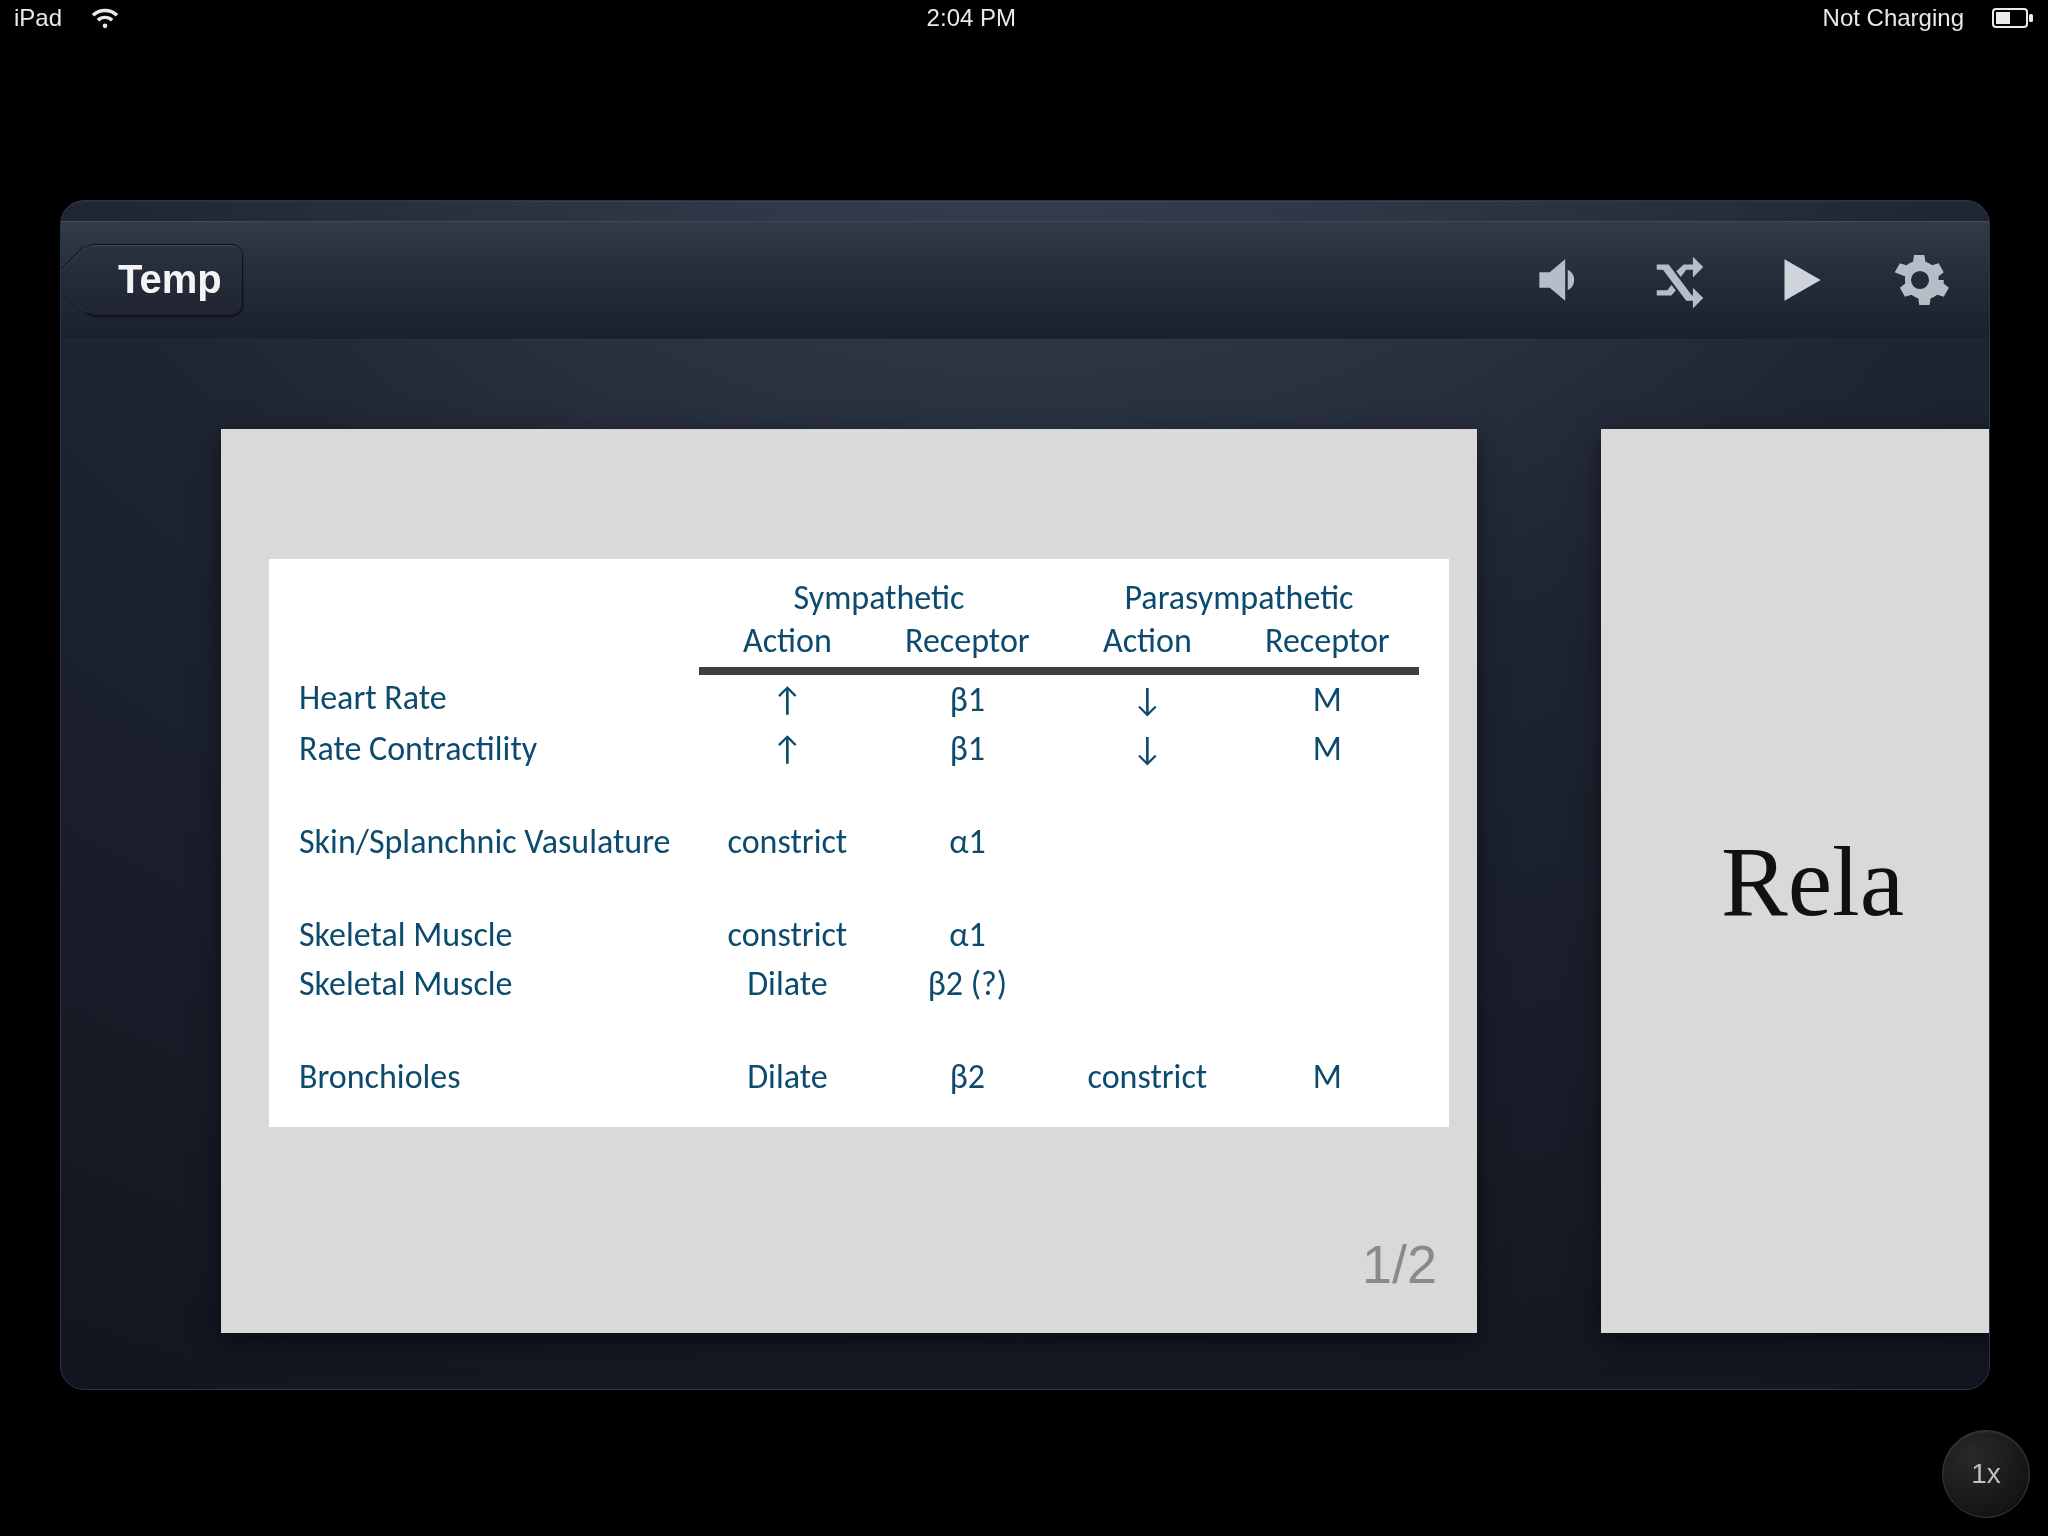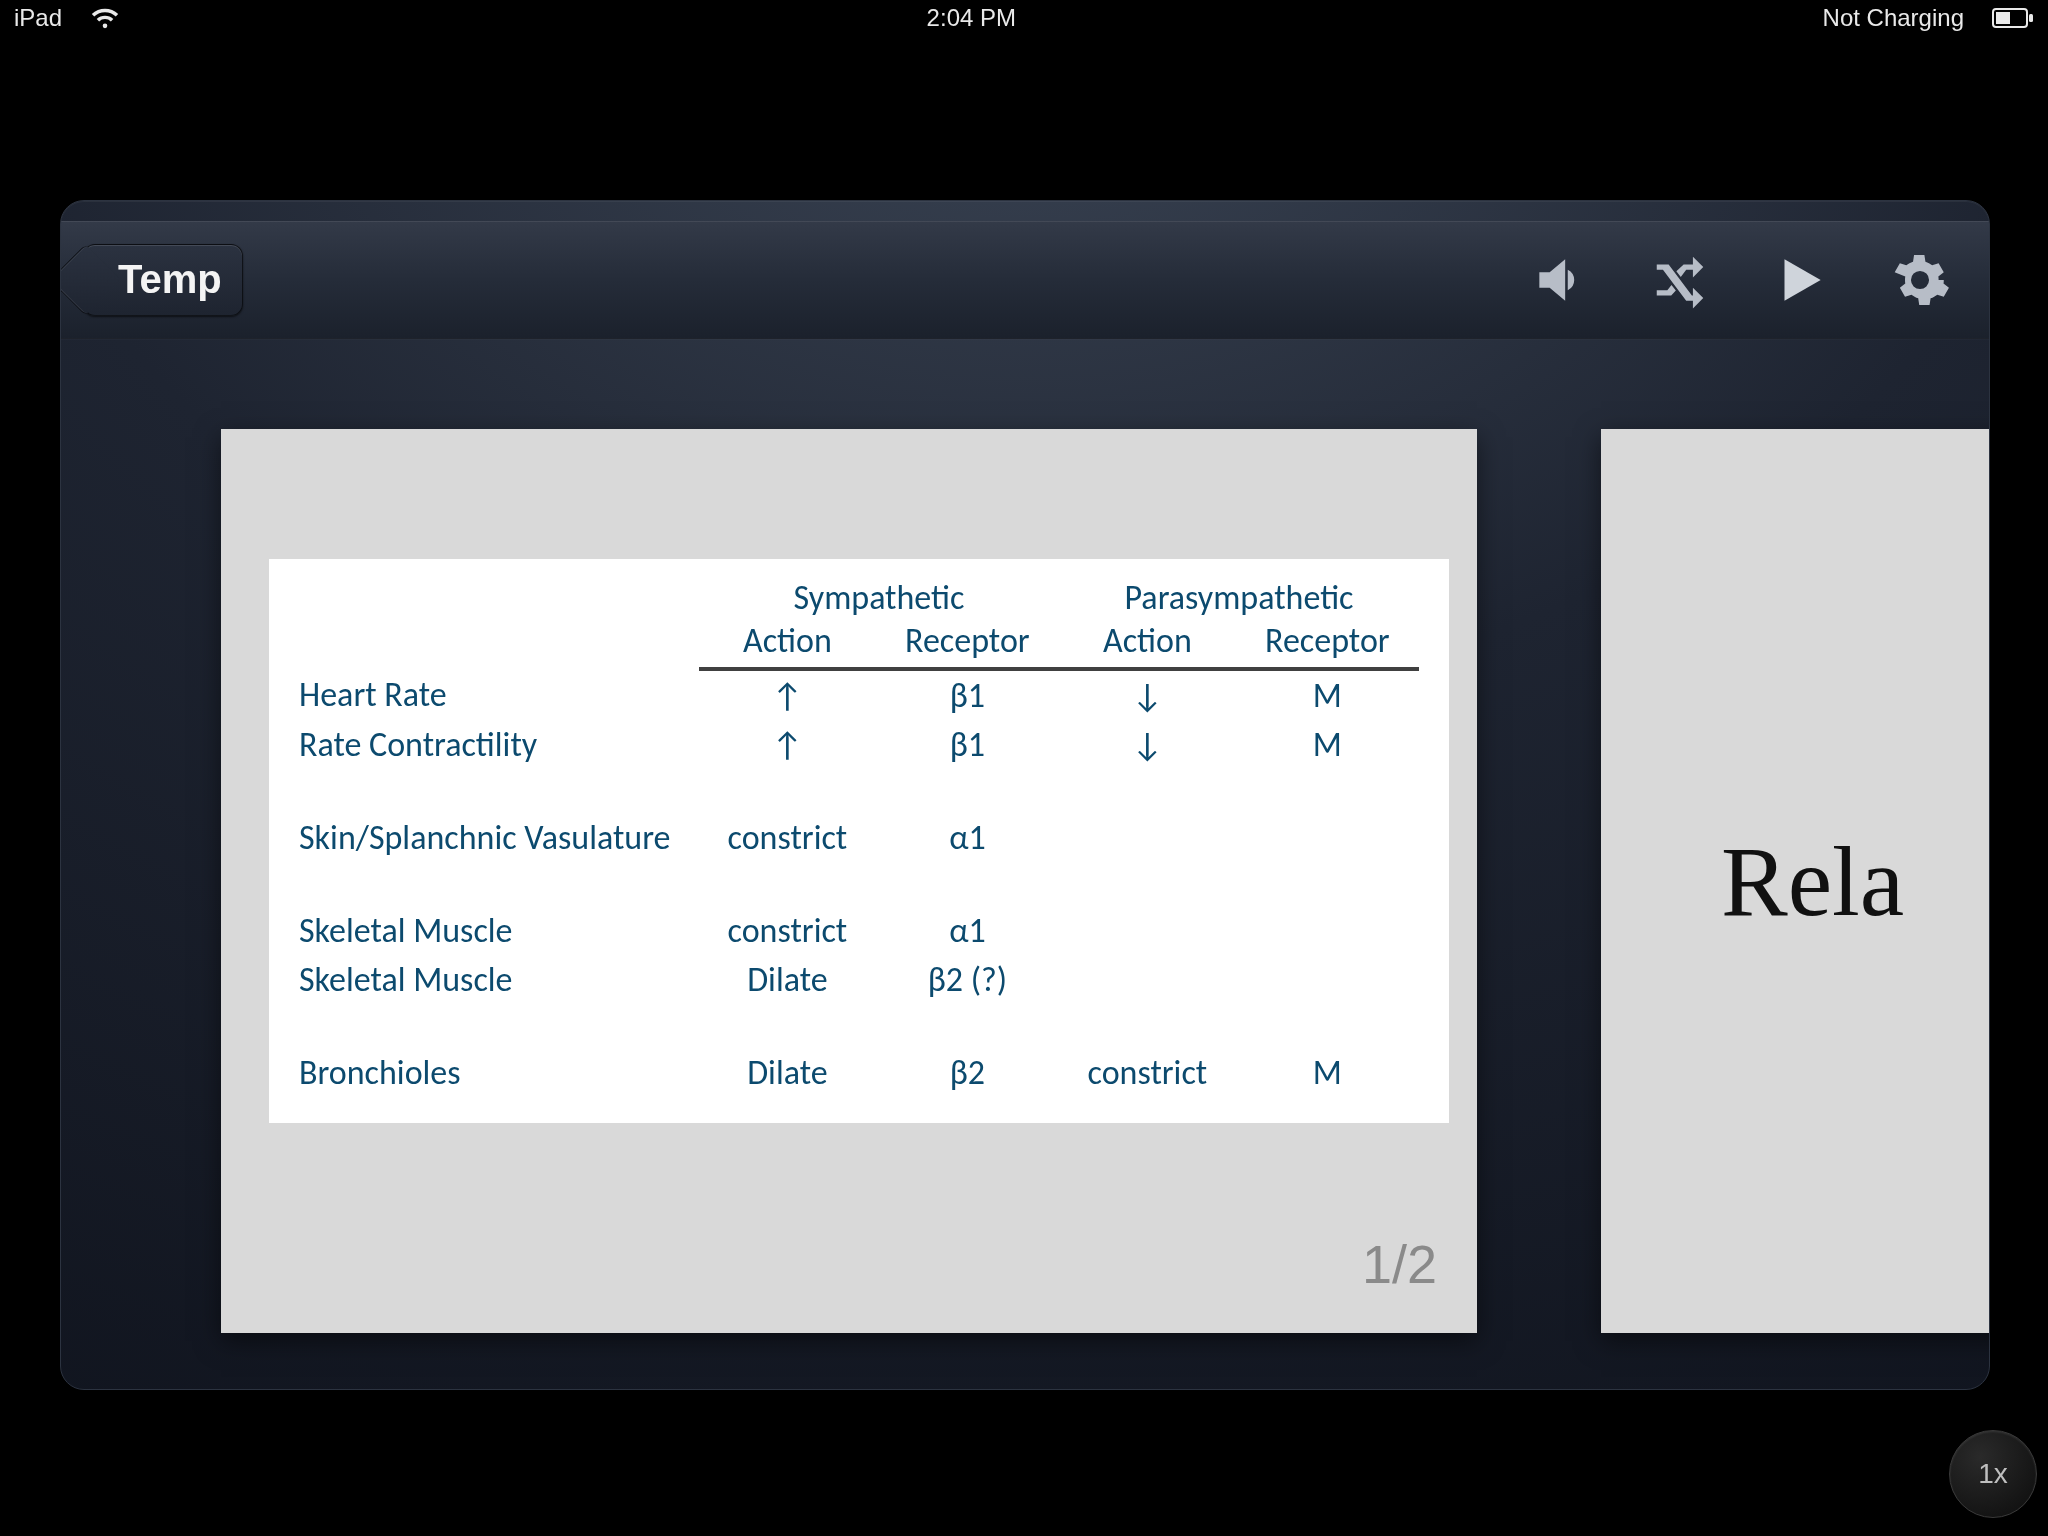--- a/index.html
+++ b/index.html
@@ -123,37 +123,37 @@
     font-size: 34px;
   }
   table { border-collapse: collapse; width: 100%; }
   th, td { text-align: center; padding: 4px 10px; font-weight: 400; }
   td.rowlabel { text-align: left; padding-left: 0; width: 400px; }
   tr.group-header th {
     font-size: 34px;
     padding-bottom: 2px;
   }
   tr.sub-header th {
-    border-bottom: 4px solid #404040;
+    border-bottom: 8px solid #404040;
     padding: 0 10px 6px 10px;
     font-size: 34px;
   }
   tr.spacer td { height: 44px; }
   .page-indicator {
     position: absolute;
     right: 40px;
     bottom: 38px;
     font-size: 54px;
     color: #8a8a8a;
     font-family: -apple-system, Helvetica, Arial, sans-serif;
   }
   
   .scale-badge {
     position: absolute;
-    right: 11px;
+    right: 18px;
     bottom: 18px;
     width: 88px; height: 88px;
     border-radius: 50%;
     background: radial-gradient(circle at 35% 30%, #2a2a2a, #0c0c0c);
     border: 1px solid #3a3a3a;
     color: #bfbfbf;
     font-size: 28px;
     display:flex; align-items:center; justify-content:center;
     box-shadow: 0 2px 6px rgba(0,0,0,0.8), inset 0 1px 2px rgba(255,255,255,0.1);
   }

